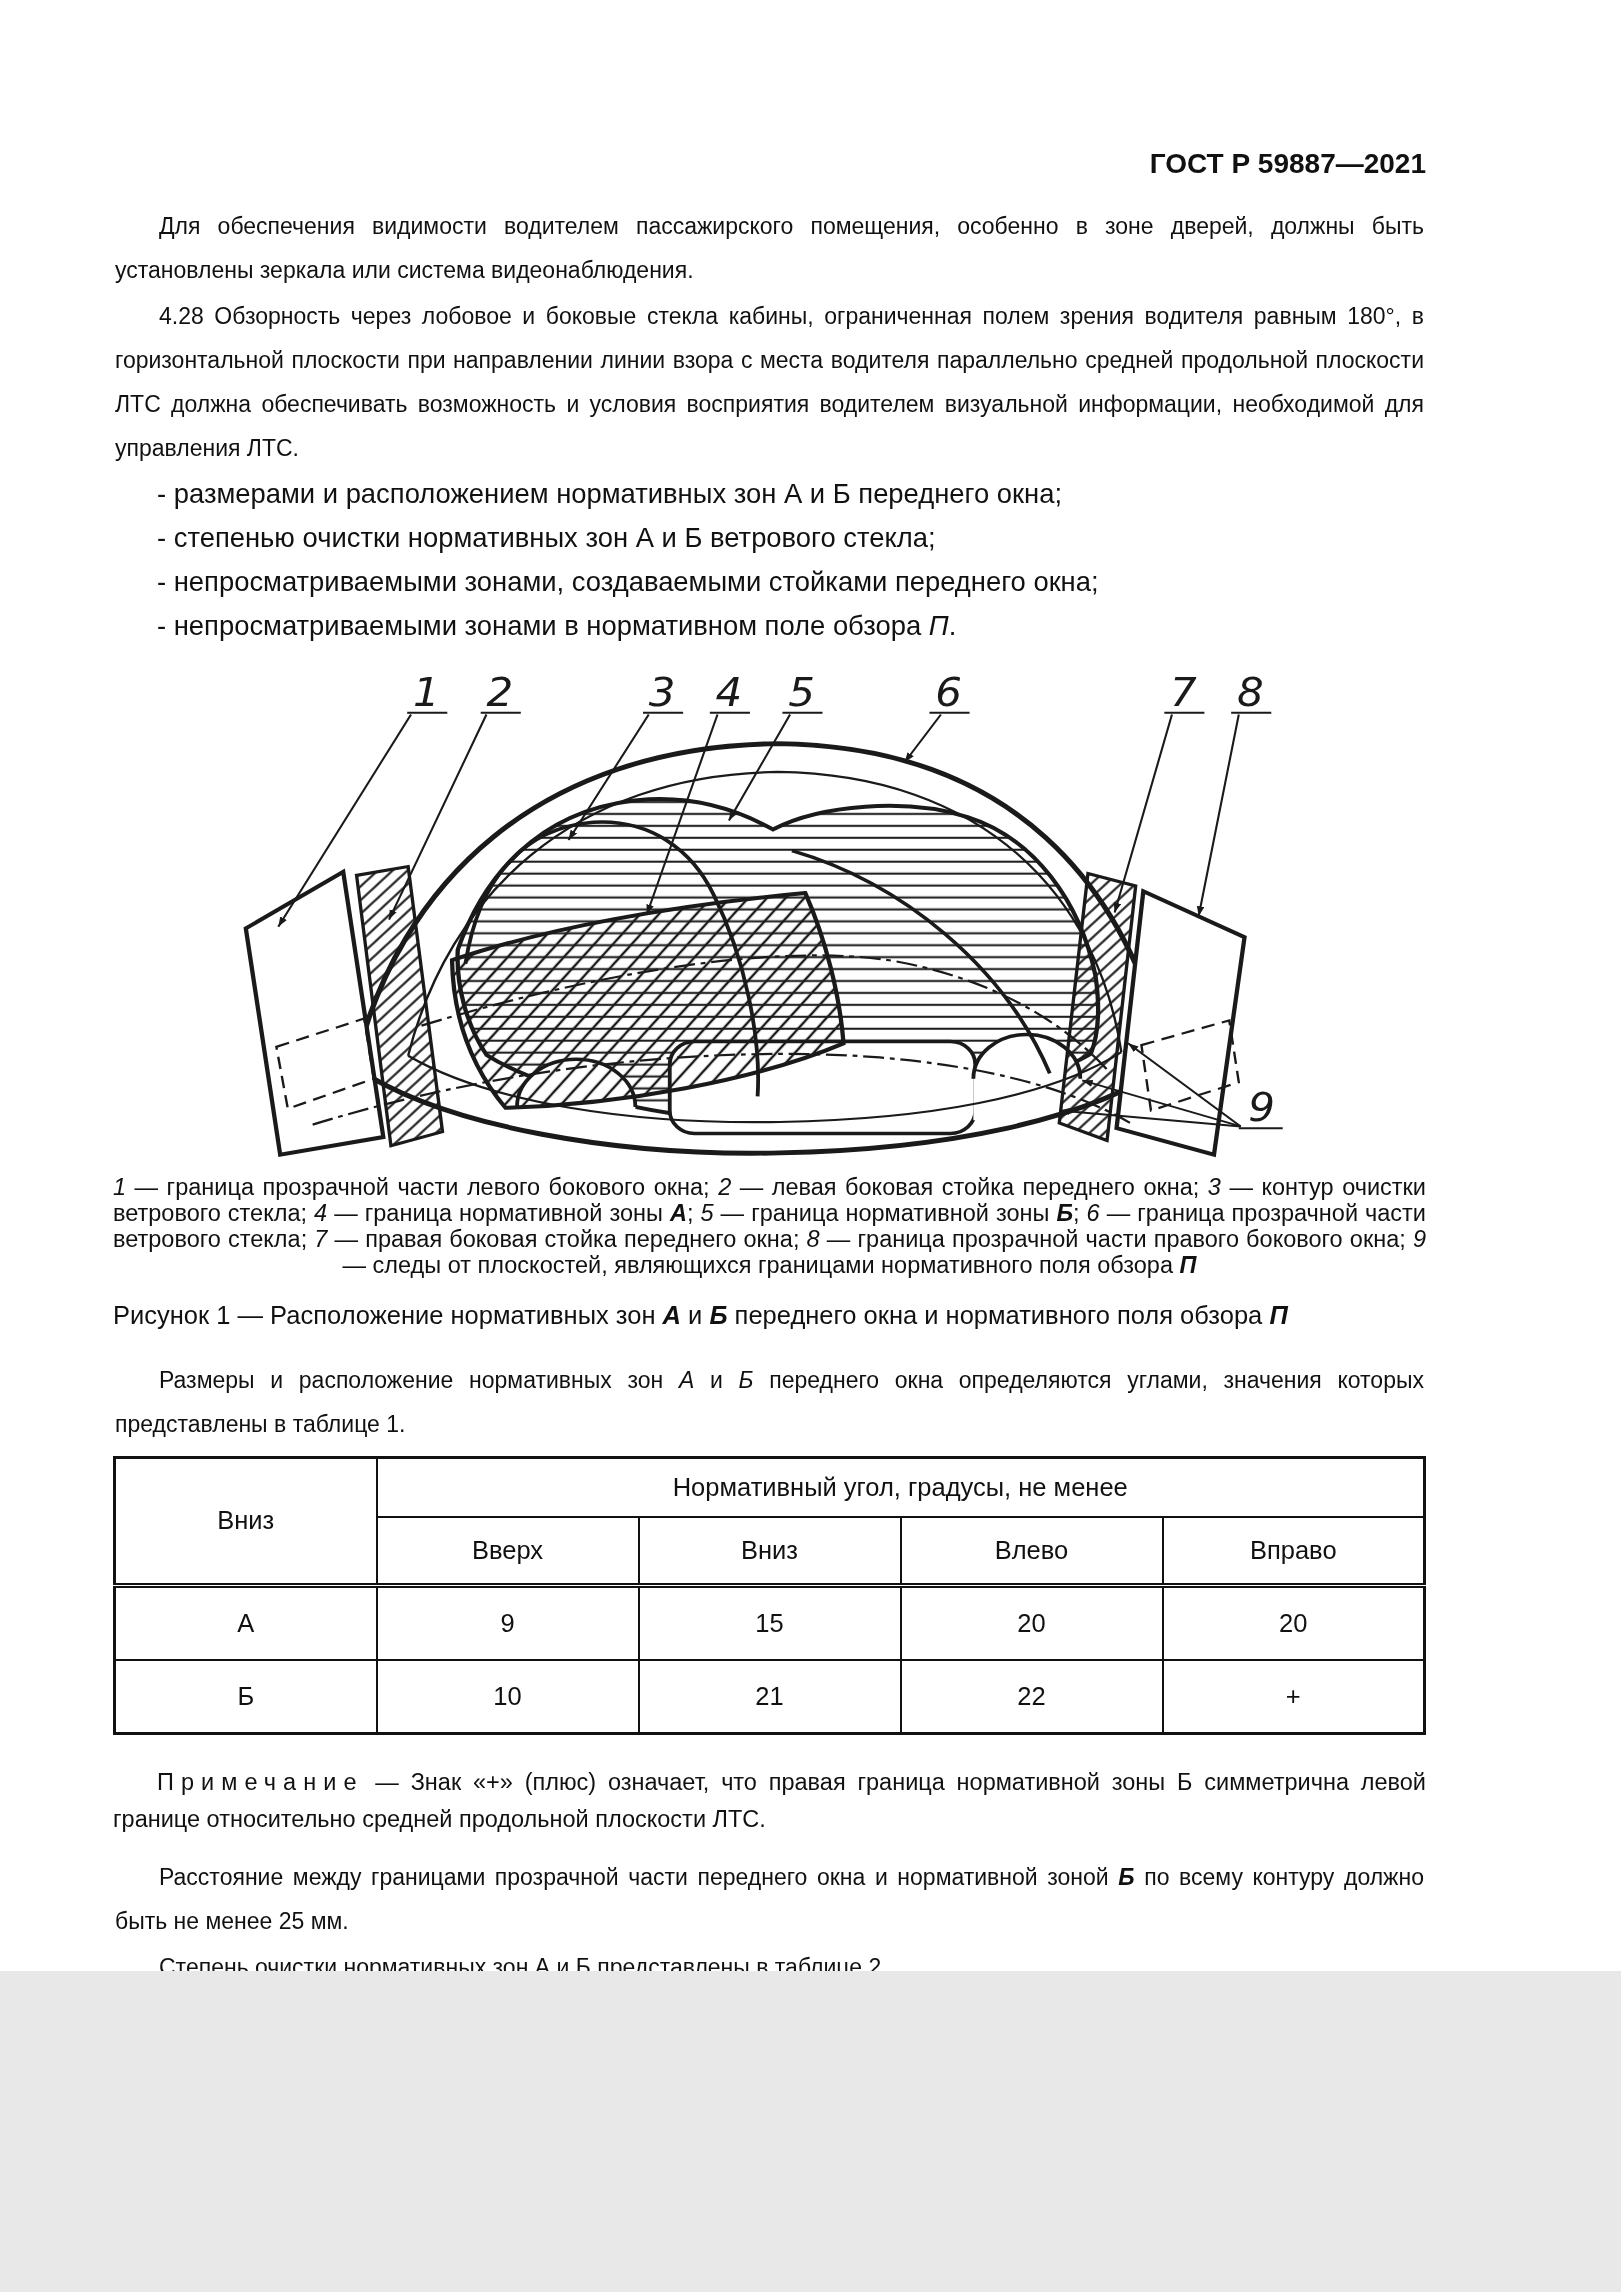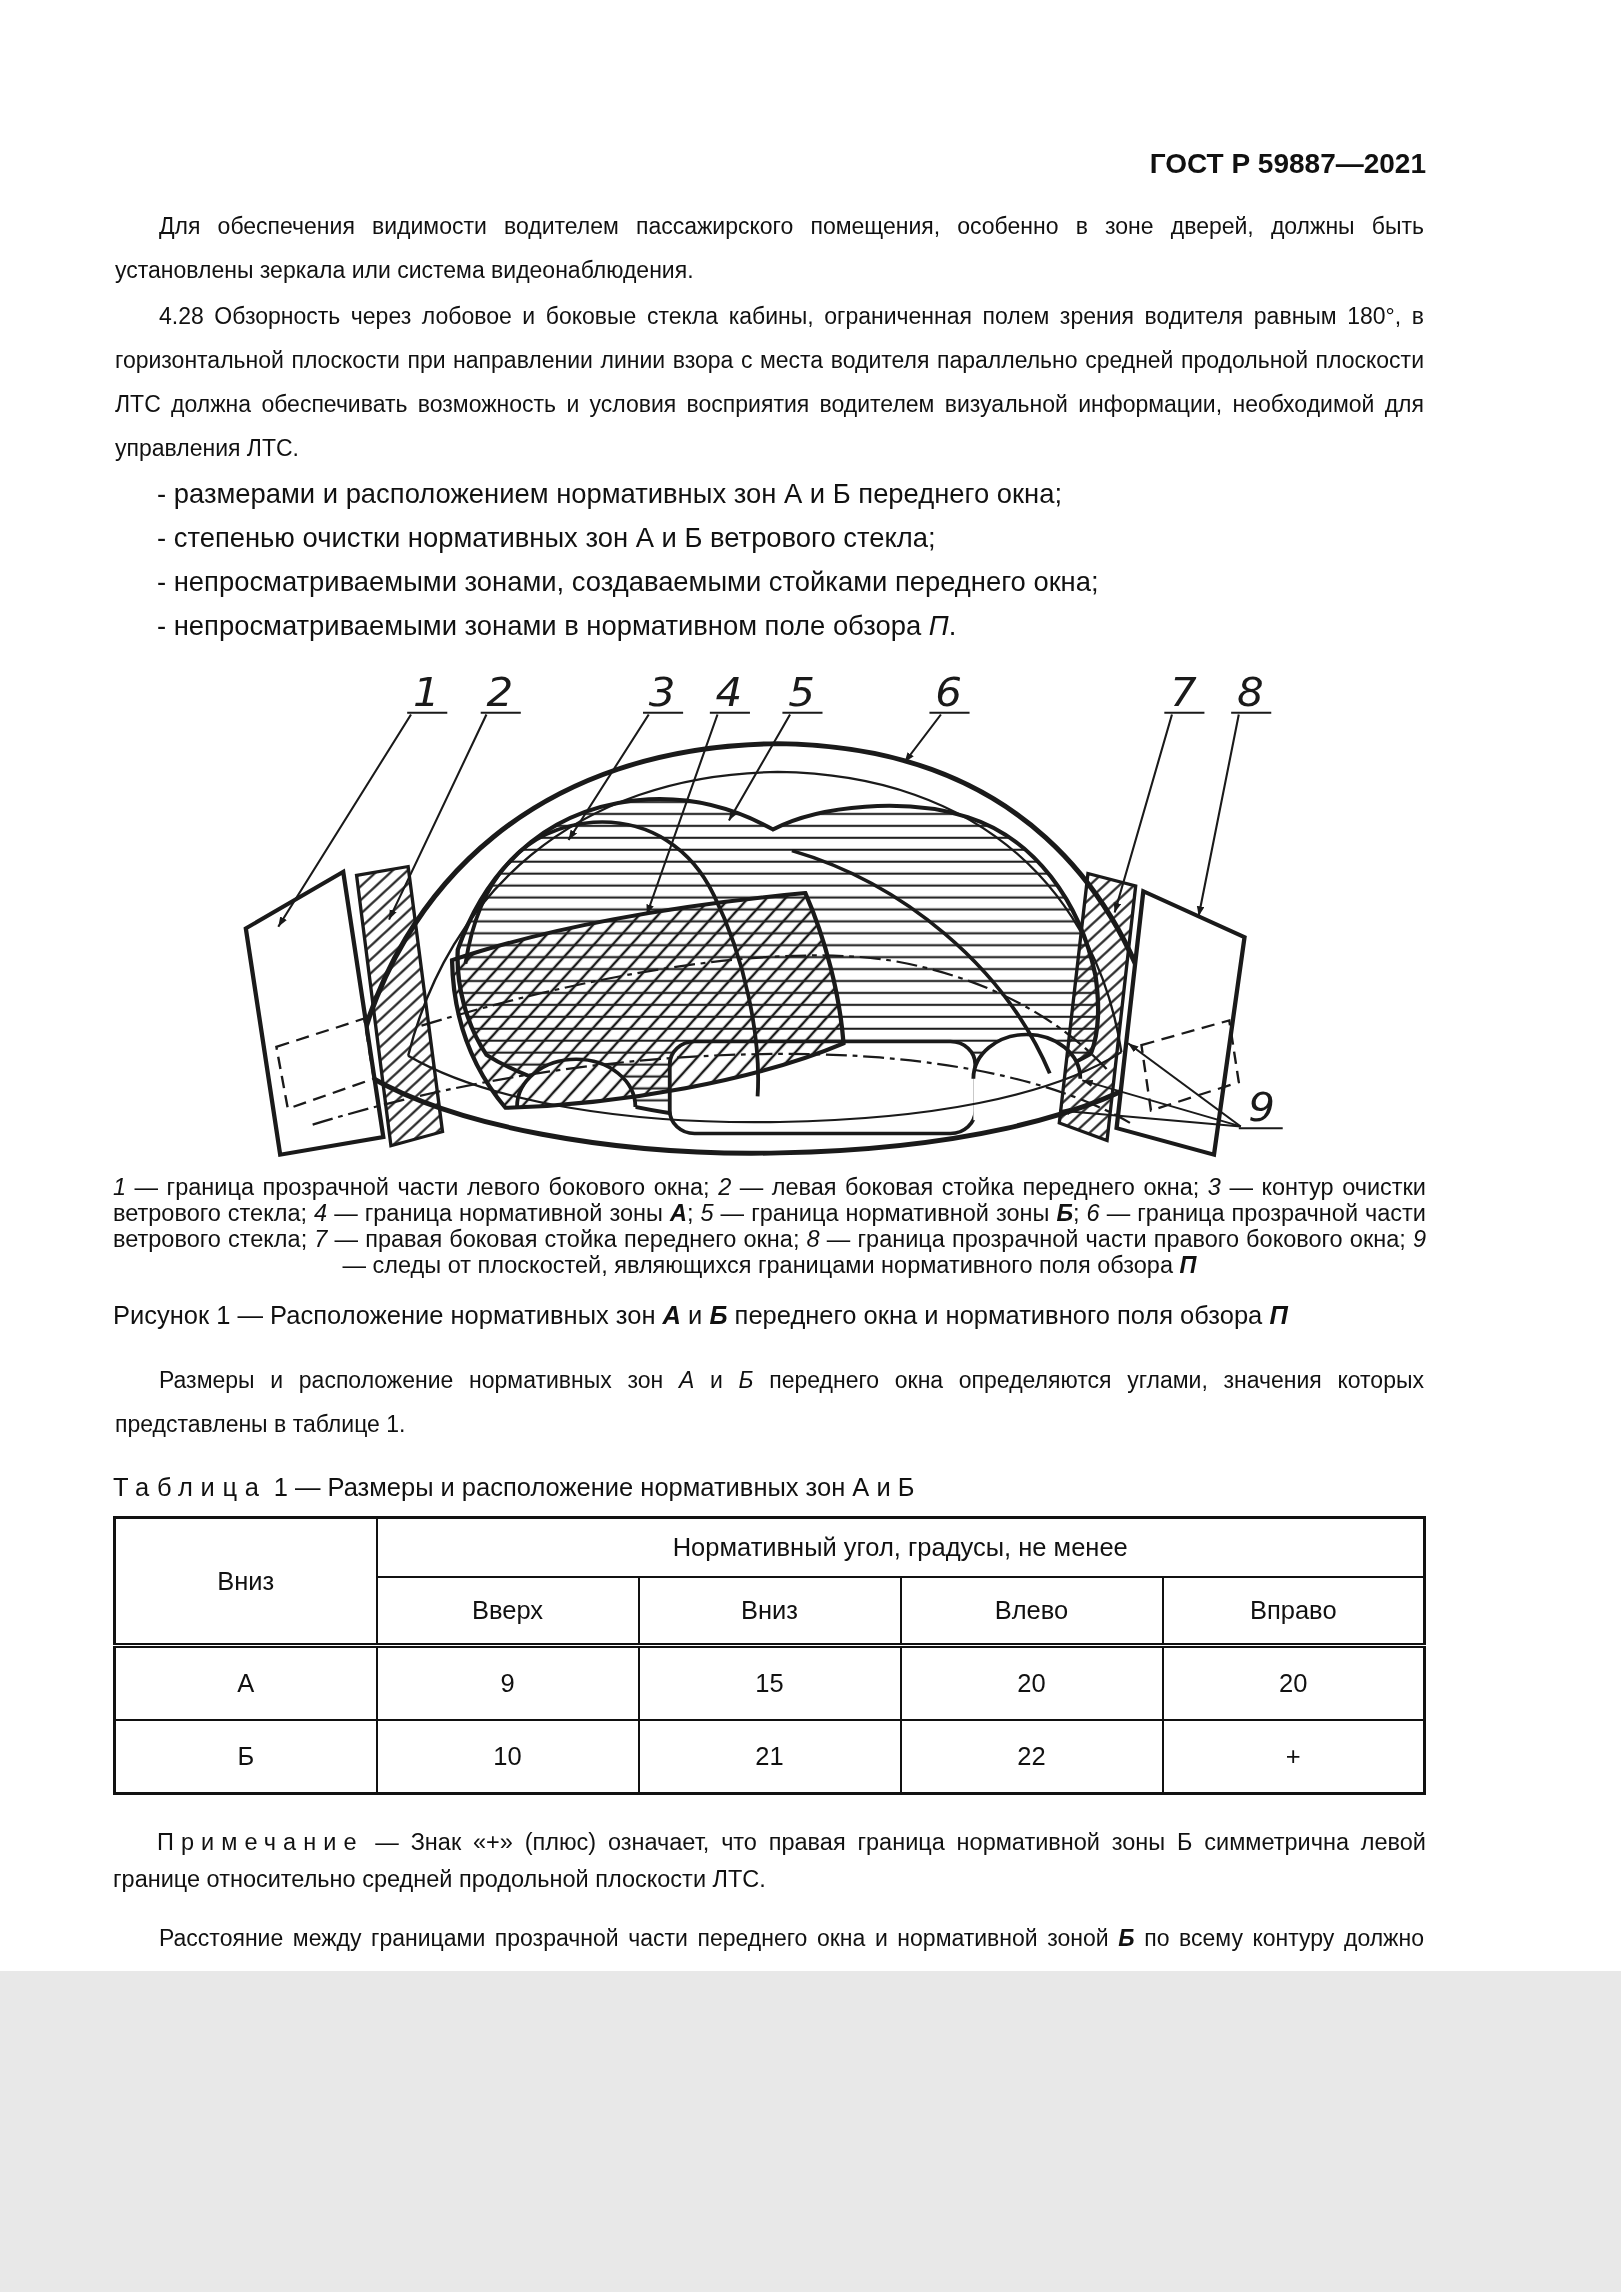--- a/index.html
+++ b/index.html
@@ -208,21 +208,20 @@
         </g>
       </svg>
     </div>
 
     <div class="legend"><span class="seg-i">1</span><span class="seg-n"> — граница прозрачной части левого бокового окна; </span><span class="seg-i">2</span><span class="seg-n"> — левая боковая стойка переднего окна; </span><span class="seg-i">3</span><span class="seg-n"> — контур очистки ветрового стекла; </span><span class="seg-i">4</span><span class="seg-n"> — граница нормативной зоны </span><span class="seg-bi">А</span><span class="seg-n">; </span><span class="seg-i">5</span><span class="seg-n"> — граница нормативной зоны </span><span class="seg-bi">Б</span><span class="seg-n">; </span><span class="seg-i">6</span><span class="seg-n"> — граница прозрачной части ветрового стекла; </span><span class="seg-i">7</span><span class="seg-n"> — правая боковая стойка переднего окна; </span><span class="seg-i">8</span><span class="seg-n"> — граница прозрачной части правого бокового окна; </span><span class="seg-i">9</span><span class="seg-n"> — следы от плоскостей, являющихся границами нормативного поля обзора </span><span class="seg-bi">П</span></div>
 
     <div class="fig-caption"><span class="seg-n">Рисунок 1 — Расположение нормативных зон </span><span class="seg-bi">А</span><span class="seg-n"> и </span><span class="seg-bi">Б</span><span class="seg-n"> переднего окна и нормативного поля обзора </span><span class="seg-bi">П</span></div>
 
     <p class="para p-after-fig"><span class="seg-n">Размеры и расположение нормативных зон </span><span class="seg-i">А</span><span class="seg-n"> и </span><span class="seg-i">Б</span><span class="seg-n"> переднего окна определяются углами, значения которых представлены в таблице 1.</span></p>
 
-    <div class="tbl-title"><span class="seg-sp">Таблица</span><span class="seg-n"> 1 — Размеры и расположение нормативных зон А и Б</span></div>
 
     <table class="gost">
       <colgroup>
         <col>
           <col>
           <col>
           <col>
           <col>
       </colgroup>
       <thead>

